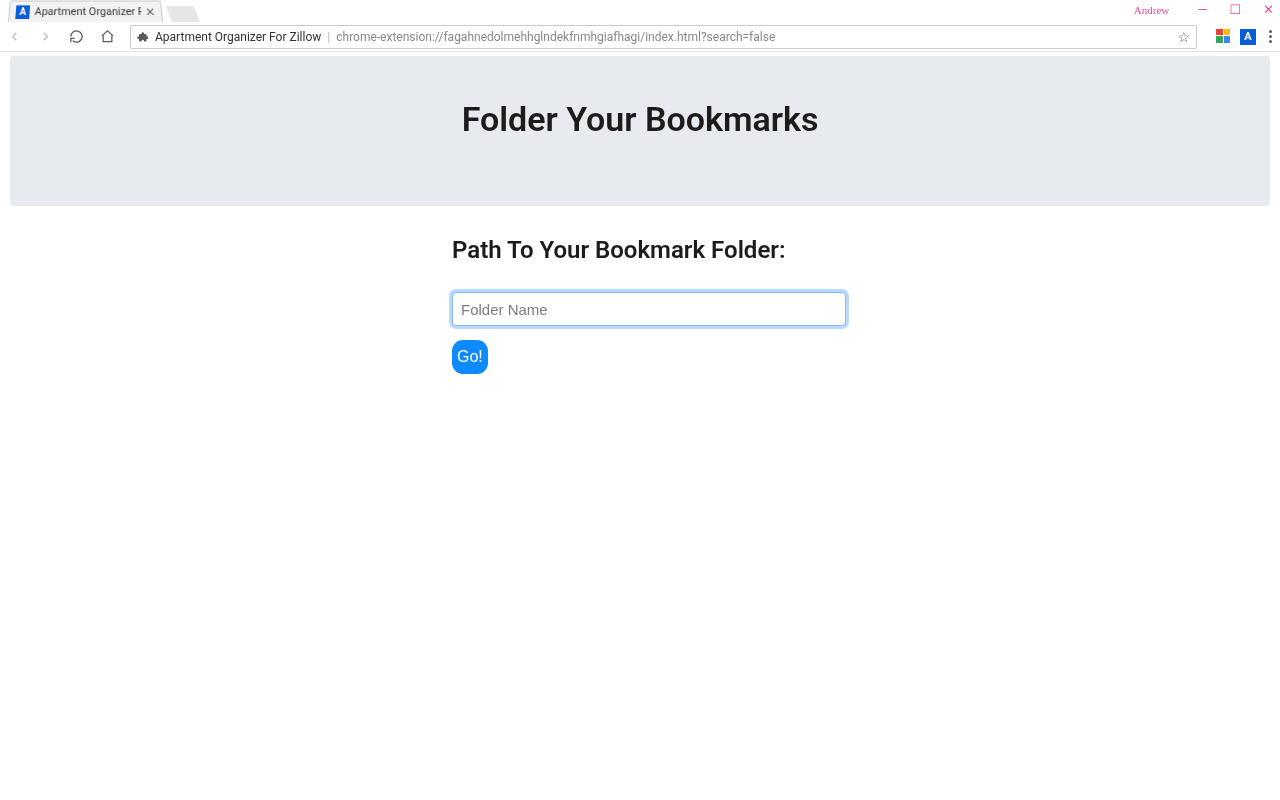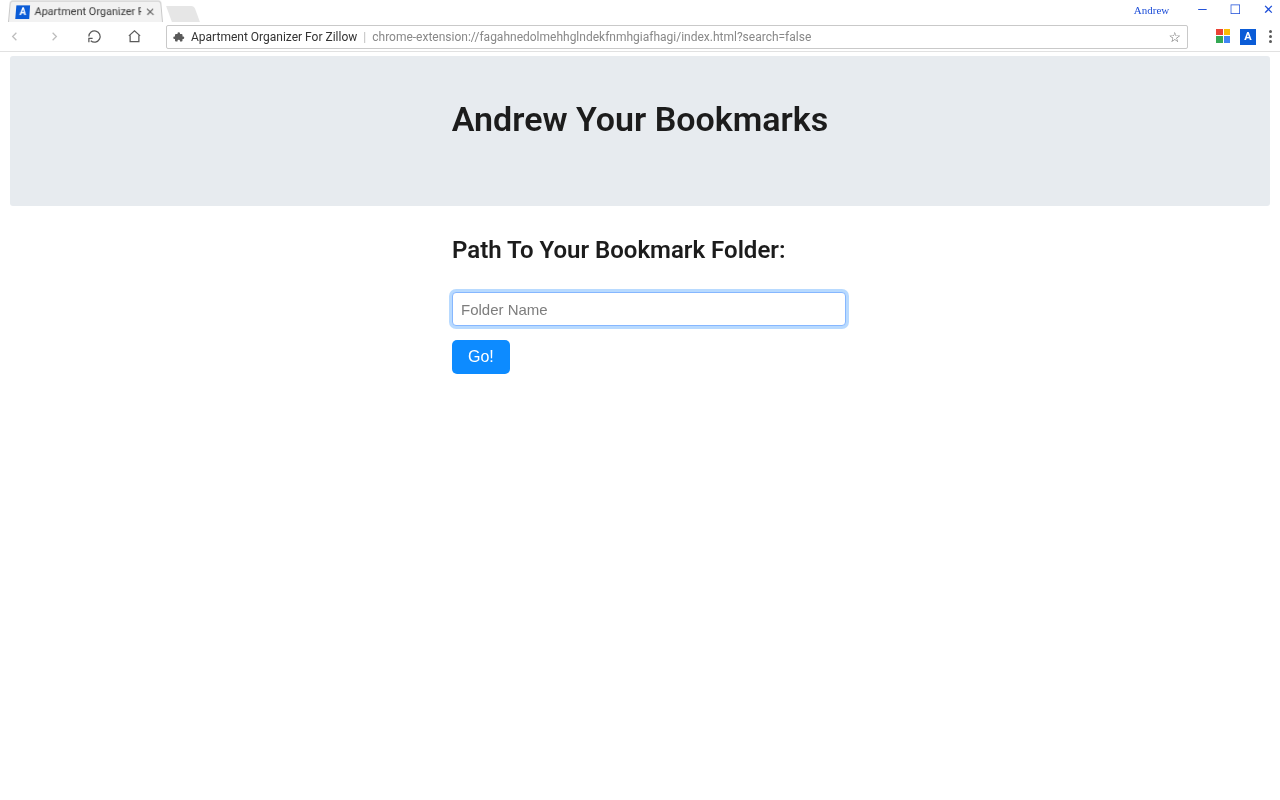--- a/index.html
+++ b/index.html
@@ -74,36 +74,36 @@
       border-top-right-radius: 3px;
       transform: skewX(20deg);
     }
 
     .win-controls {
       position: absolute;
       right: 6px; top: 3px;
       display: flex;
       align-items: center;
       gap: 22px;
-      color: #1d4ed8;
+      color: #ec4899;
     }
     .win-controls .user-name {
       font-family: "Segoe Script", cursive;
       font-size: 11px;
       margin-right: 6px;
     }
     .win-controls .win-btn { font-size: 13px; line-height: 1; }
 
     
     .toolbar {
       height: 30px;
       display: flex;
       align-items: center;
       padding: 0 6px;
-      gap: 24px;
+      gap: 15px;
       background: #fff;
       border-bottom: 1px solid #e1e1e1;
     }
     .nav-icon {
       width: 16px; height: 16px;
       display: flex; align-items: center; justify-content: center;
       color: #5a5a5a;
     }
     .nav-icon.disabled { color: #bdbdbd; }
     .nav-icon svg { width: 15px; height: 15px; }
@@ -202,23 +202,23 @@
       outline: none;
       box-shadow: 0 0 0 3px rgba(0,123,255,.28);
       border-color: #86b7ff;
     }
     .folder-input::placeholder { color: #7d7d7d; }
     .go-btn {
       margin-top: 14px;
       background: #0d8bff;
       color: #fff;
       border: none;
-      border-radius: 5px;
+      border-radius: 11px;
       font-size: 16px;
-      padding: 8px 16px;
+      padding: 8px 5px;
       cursor: pointer;
     }
 
     
     .quad {
       width:14px; height:14px;
       display:grid;
       grid-template-columns:1fr 1fr;
       grid-template-rows:1fr 1fr;
       gap:1px;
@@ -297,21 +297,21 @@
     <div class="dots">
         <span></span>
         <span></span>
         <span></span>
       </div>
   </div>
 </div>
 
 <div class="page">
   <div class="hero">
-    <h1>Andrew Your Bookmarks</h1>
+    <h1>Folder Your Bookmarks</h1>
   </div>
 
   <div class="form-area">
     <h2>Path To Your Bookmark Folder:</h2>
     <input class="folder-input" type="text" placeholder="Folder Name" style="">
     <br>
     <button class="go-btn">Go!</button>
   </div>
 </div>
 

